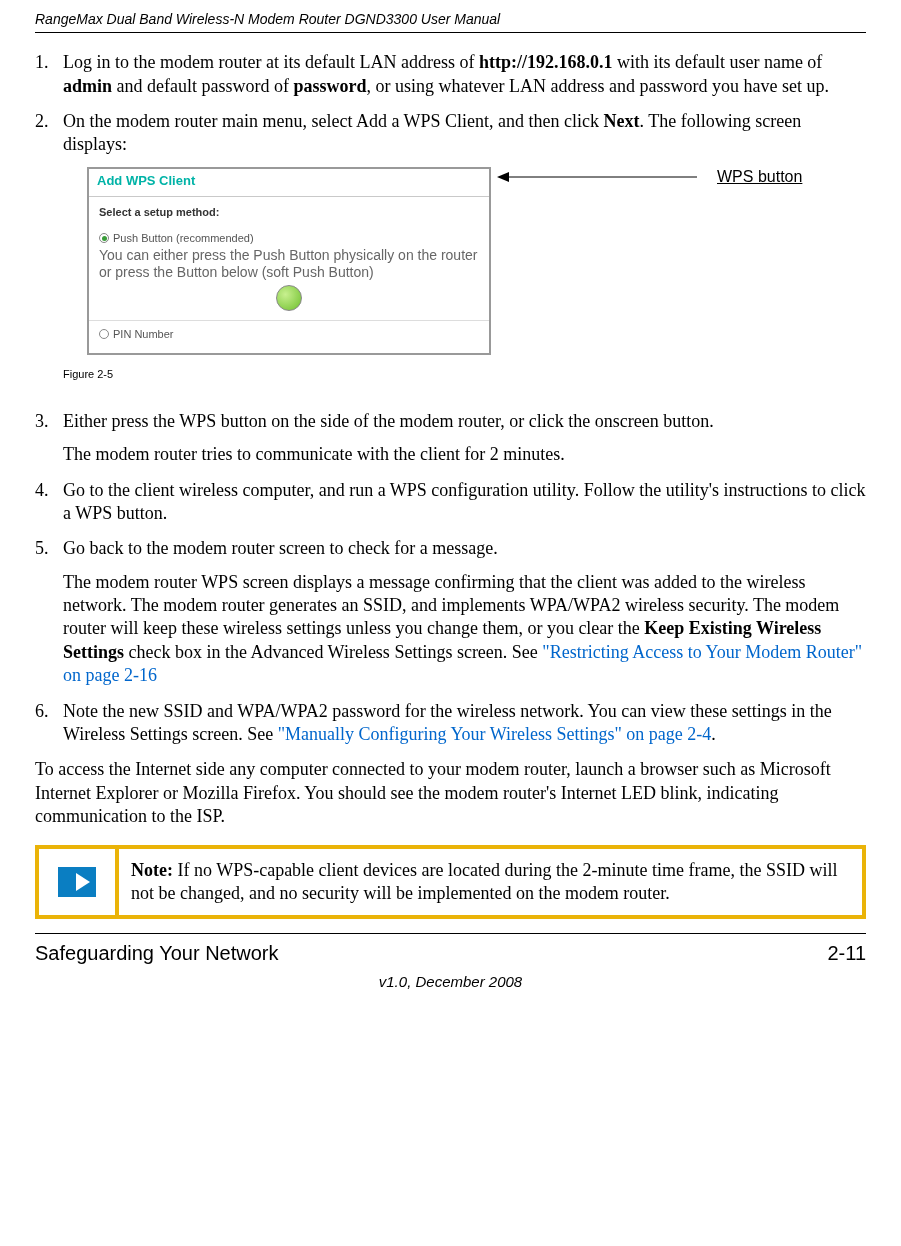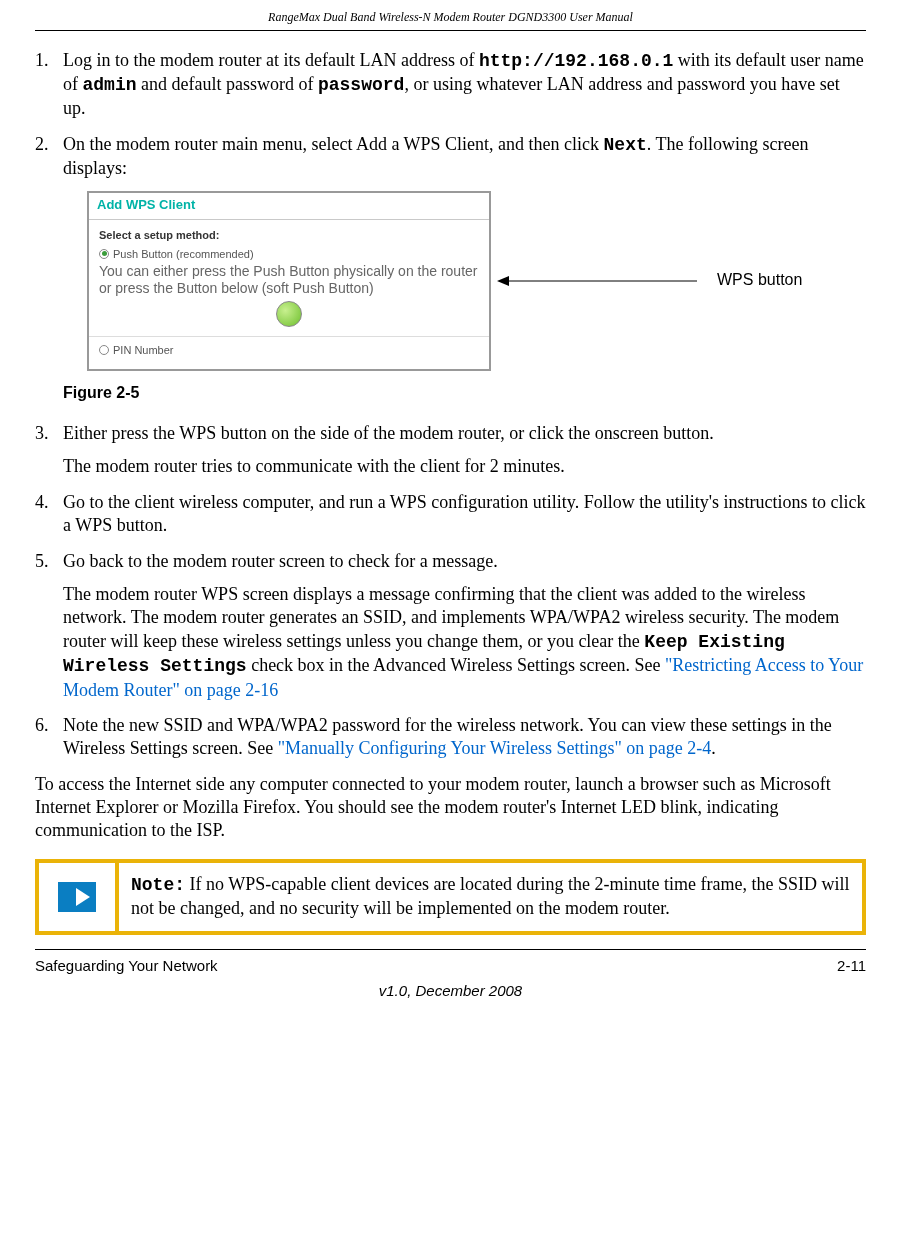--- a/index.html
+++ b/index.html
@@ -8,24 +8,24 @@
     color: #000;
     margin: 0;
     padding: 0;
     width: 901px;
     line-height: 1.3;
   }
   .page {
     padding: 10px 35px 20px 35px;
   }
   .running-head {
-    font-family: Liberation Serif, serif;
+    font-family: Liberation Sans, sans-serif;
     font-style: italic;
-    text-align: center;
-    font-size: 12px;
+    text-align: left;
+    font-size: 14px;
     margin-bottom: 4px;
   }
   hr.rule {
     border: none;
     border-top: 1.5px solid #000;
     margin: 0 0 18px 0;
   }
   hr.bottom-rule {
     border: none;
     border-top: 1.5px solid #000;
@@ -43,30 +43,30 @@
   }
   ol.steps > li > .num {
     min-width: 28px;
     flex-shrink: 0;
   }
   ol.steps > li > .body {
     flex: 1;
   }
   .body p { margin: 0 0 10px 0; }
   .body p:last-child { margin-bottom: 0; }
-  .bold { font-weight: bold; font-family: Liberation Mono, monospace; }
+  .bold { font-weight: bold; }
   a.link { color: #0066cc; text-decoration: none; }
   .figure {
     margin: 10px 0 8px 0;
   }
   .figure-cap {
     font-family: Arial, Helvetica, sans-serif;
-    font-weight: bold;
-    font-size: 16px;
-    margin: 12px 0 6px 0;
+    font-weight: normal;
+    font-size: 11px;
+    margin: 12px 0 16px 0;
   }
   .closing {
     margin: 12px 0 16px 0;
   }
   .note-box {
     border: 1px solid #000;
     border-collapse: collapse;
     width: 100%;
     margin-bottom: 8px;
   }
@@ -95,35 +95,35 @@
     width: 0;
     height: 0;
     border-top: 9px solid transparent;
     border-bottom: 9px solid transparent;
     border-left: 14px solid #fff;
   }
   .footer {
     display: flex;
     justify-content: space-between;
     font-family: Arial, Helvetica, sans-serif;
-    font-size: 15px;
+    font-size: 20px;
     margin-top: 4px;
   }
   .version {
     text-align: center;
     font-family: Arial, Helvetica, sans-serif;
     font-style: italic;
     font-size: 15px;
     margin-top: 6px;
   }
 
   
   .shot-wrap {
     display: flex;
-    align-items: center;
+    align-items: flex-start;
     gap: 6px;
     padding-left: 24px;
   }
   .shot {
     width: 400px;
     border: 2px solid #999;
     font-family: Arial, Helvetica, sans-serif;
     background: #fff;
   }
   .shot-header {
@@ -135,21 +135,21 @@
   }
   .shot-body {
     padding: 8px 10px 10px 10px;
     font-size: 11px;
     color: #555;
   }
   .shot-sub {
     font-weight: bold;
     color: #333;
     font-size: 11px;
-    margin-bottom: 4px;
+    margin-bottom: 12px;
   }
   .radio-row {
     display: flex;
     align-items: center;
     gap: 4px;
     margin-bottom: 2px;
   }
   .radio {
     width: 10px;
     height: 10px;
@@ -189,20 +189,21 @@
     border-top: 1px solid #ddd;
     margin: 6px -10px;
   }
   .arrow-svg {
     flex-shrink: 0;
   }
   .callout-label {
     font-family: Arial, Helvetica, sans-serif;
     font-size: 16px;
     margin-left: 4px;
+    text-decoration: underline;
   }
 </style>
 </head>
 <body>
 
 <div class="page">
   <div class="running-head">RangeMax Dual Band Wireless-N Modem Router DGND3300 User Manual</div>
   <hr class="rule">
 
   <ol class="steps">

